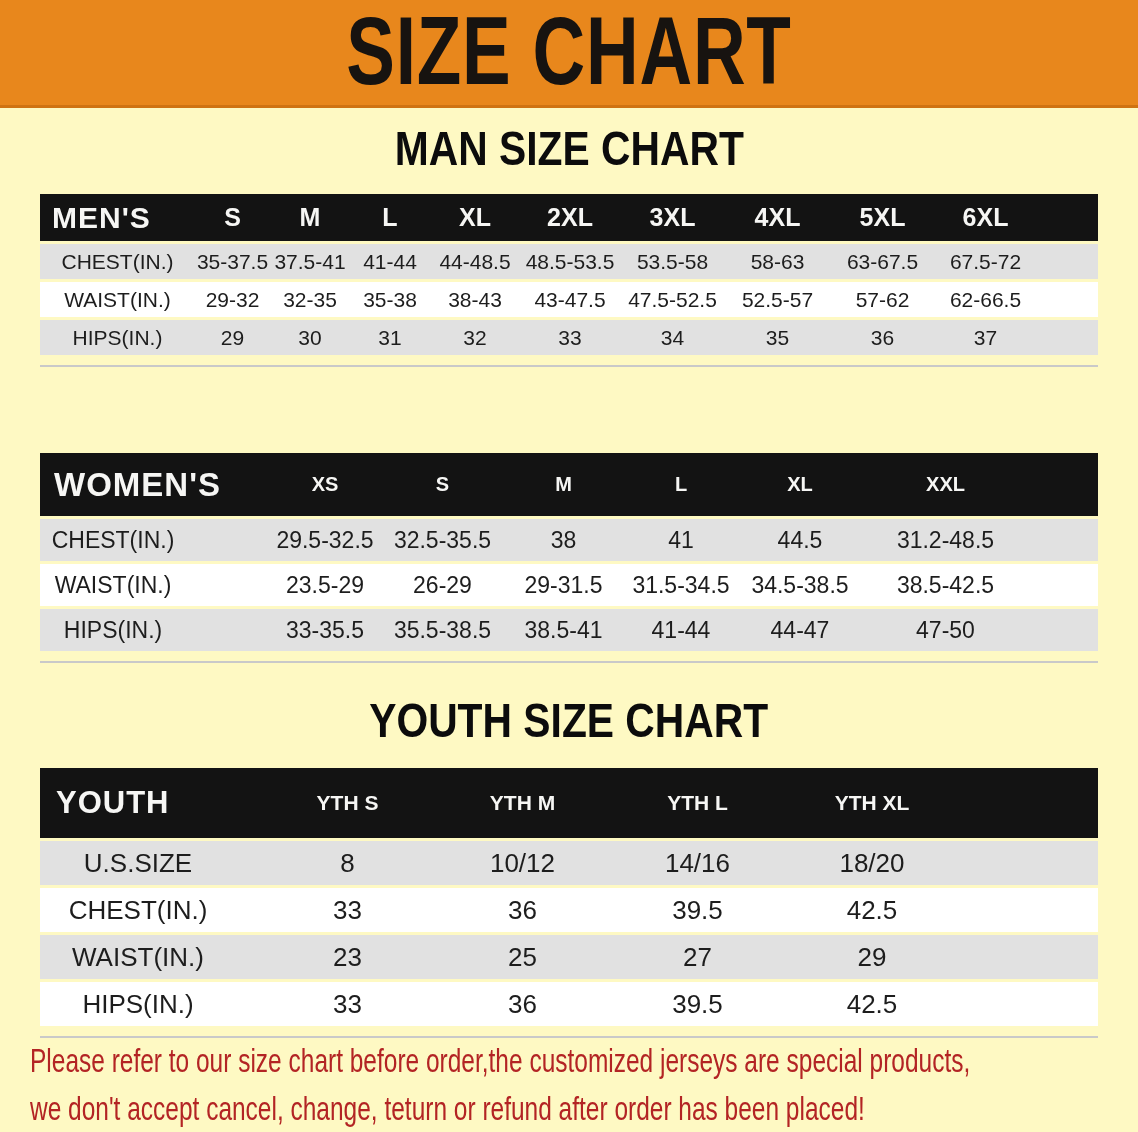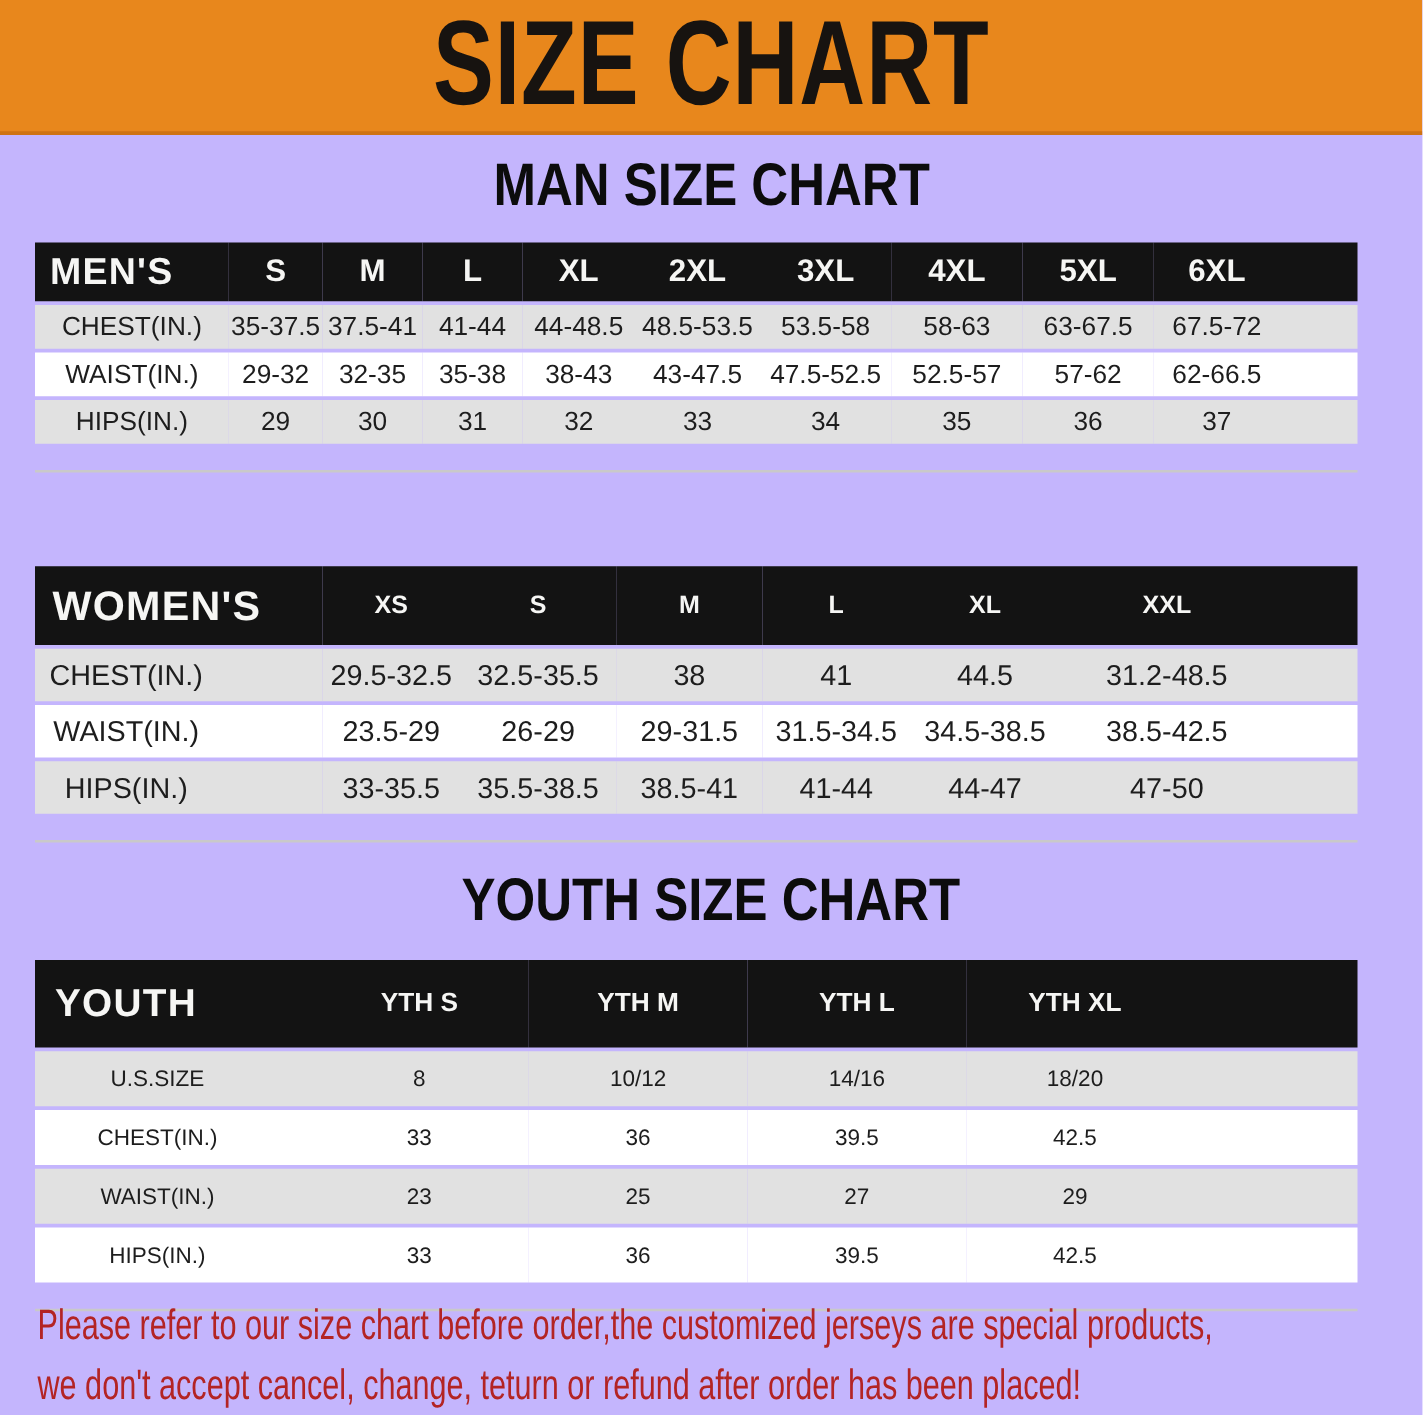--- a/index.html
+++ b/index.html
@@ -1,19 +1,19 @@
 <!DOCTYPE html>
 <html><head>
 <meta charset="utf-8">
 <style>
   html,body{margin:0;padding:0;background:#ffffff;}
   .page{
     position:relative;
     width:1138px;height:1132px;
-    background:#c4b5fd;
+    background:#fef9c3;
     font-family:"Liberation Sans", sans-serif;
     overflow:hidden;
   }
 
   
   .banner{
     position:absolute;top:0;left:0;width:1138px;height:105px;
     background:#E8871C;
     border-bottom:3px solid #cf7312;
     text-align:center;
@@ -34,22 +34,22 @@
     font-size:48px;font-weight:800;color:#0c0c0c;line-height:50px;
     white-space:nowrap;
   }
   .section-heading > span{display:inline-block;transform:scaleX(0.85);transform-origin:center;}
   .heading-man{top:124px;}
   .heading-women{top:379px;}
   .heading-youth{top:696px;}
 
   
   .table-wrap{
-    position:absolute;left:28px;width:1058px;
-    border-bottom:2px solid #c9c9c9;padding-bottom:18px;
+    position:absolute;left:40px;width:1058px;
+    border-bottom:2px solid #c9c9c9;padding-bottom:7px;
   }
   .wrap-men{top:191px;}
   .wrap-women{top:450px;}
   .wrap-youth{top:765px;}
 
   table{
     width:100%;table-layout:fixed;
     border-collapse:separate;border-spacing:0 3px;
   }
   thead th{
@@ -91,21 +91,21 @@
   #women-table col:nth-child(2){width:110px}
   #women-table col:nth-child(3){width:125px}
   #women-table col:nth-child(4){width:117px}
   #women-table col:nth-child(5){width:118px}
   #women-table col:nth-child(6){width:120px}
   #women-table col:nth-child(7){width:238px}
 
   
   #youth-table thead th{height:68px;font-size:21px;}
   #youth-table thead th.tbl-label{font-size:31px;padding-left:16px;}
-  #youth-table tbody th,#youth-table tbody td{height:42px;font-size:18px;}
+  #youth-table tbody th,#youth-table tbody td{height:42px;font-size:26px;}
   #youth-table tbody th.row-label{padding-right:25px;}
   #youth-table th:last-child,#youth-table td:last-child{padding-right:140px;}
   #youth-table col:nth-child(1){width:220px}
   #youth-table col:nth-child(2){width:175px}
   #youth-table col:nth-child(3){width:175px}
   #youth-table col:nth-child(4){width:175px}
   #youth-table col:nth-child(5){width:313px}
 
   
   .footer-note{

